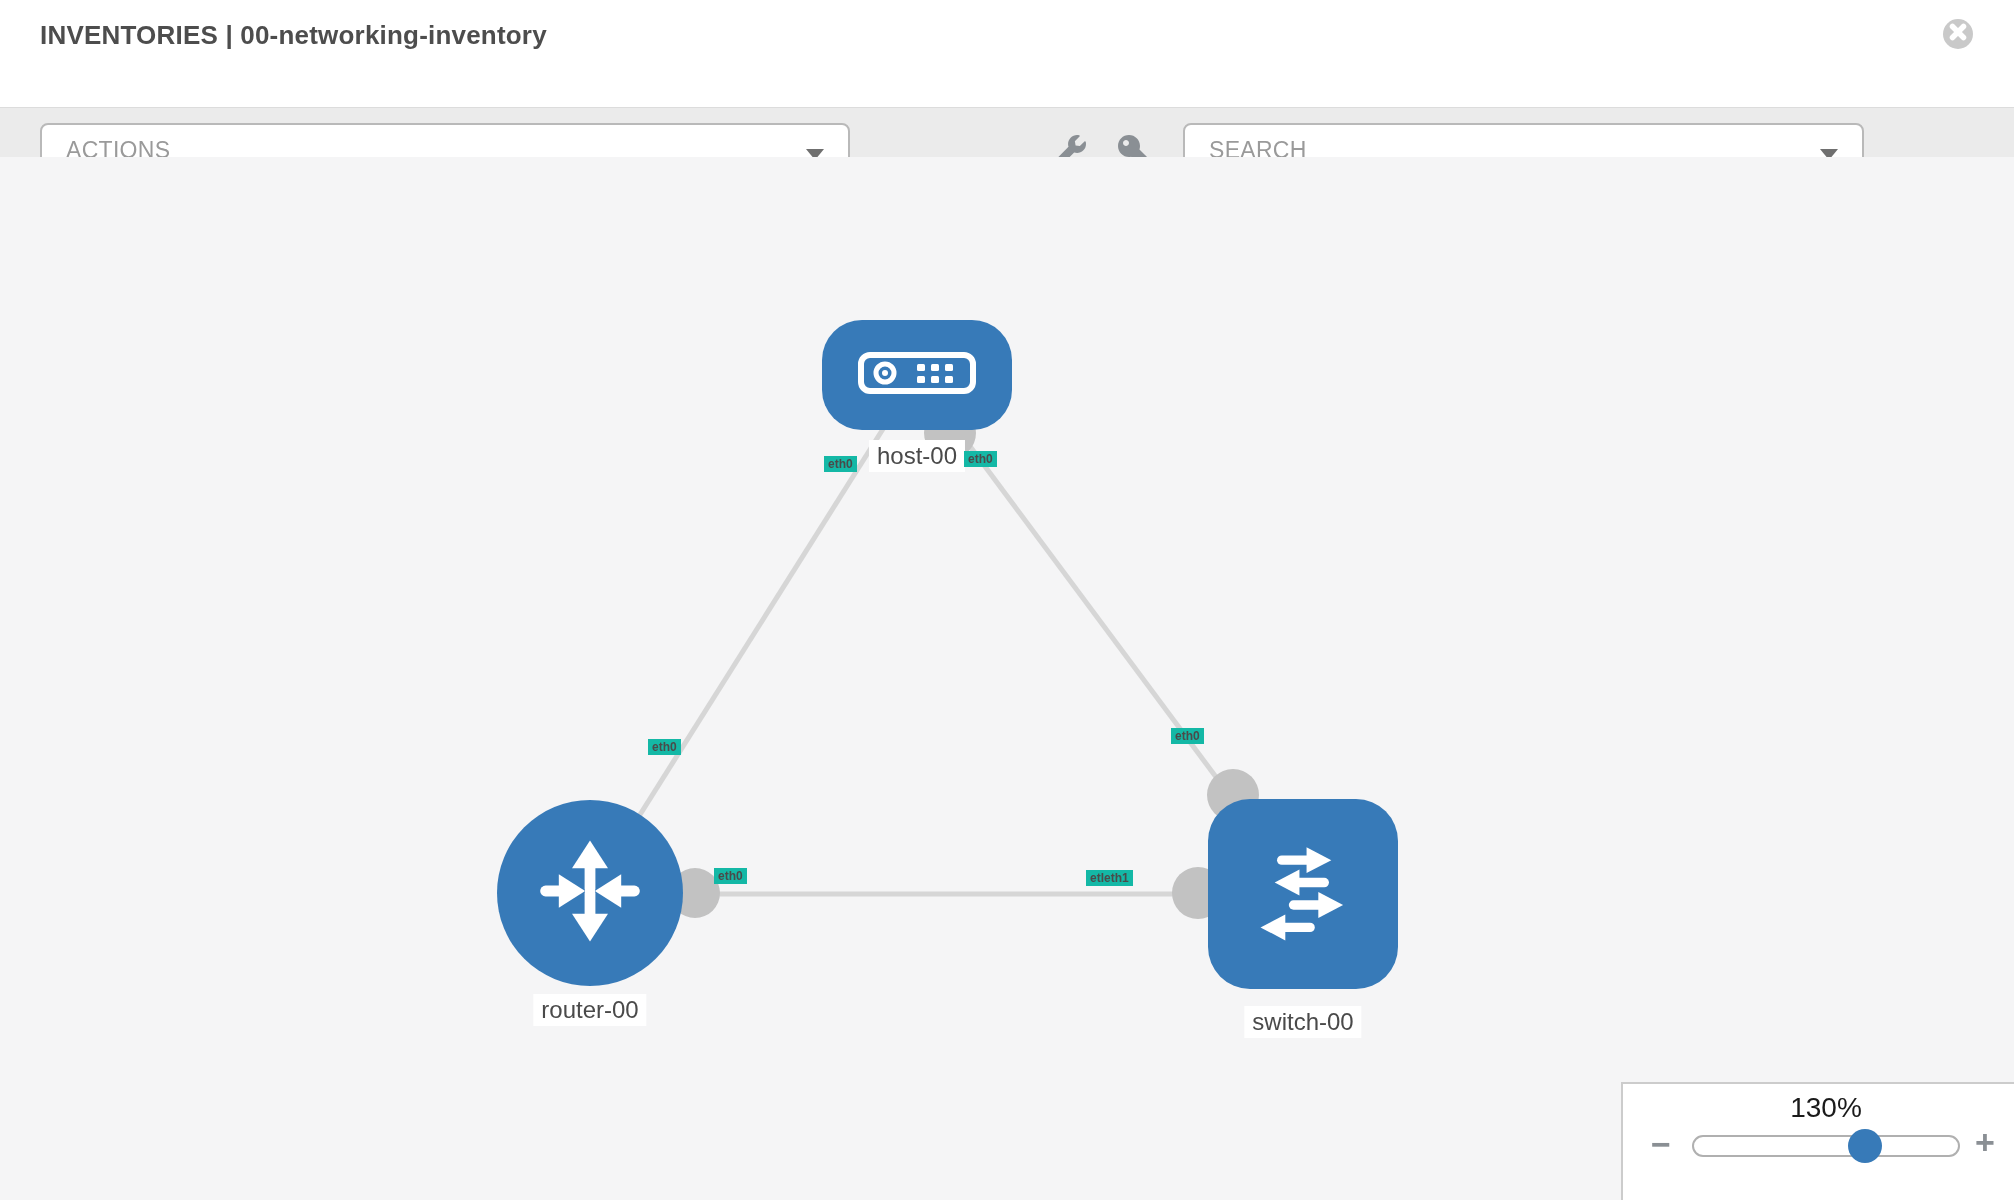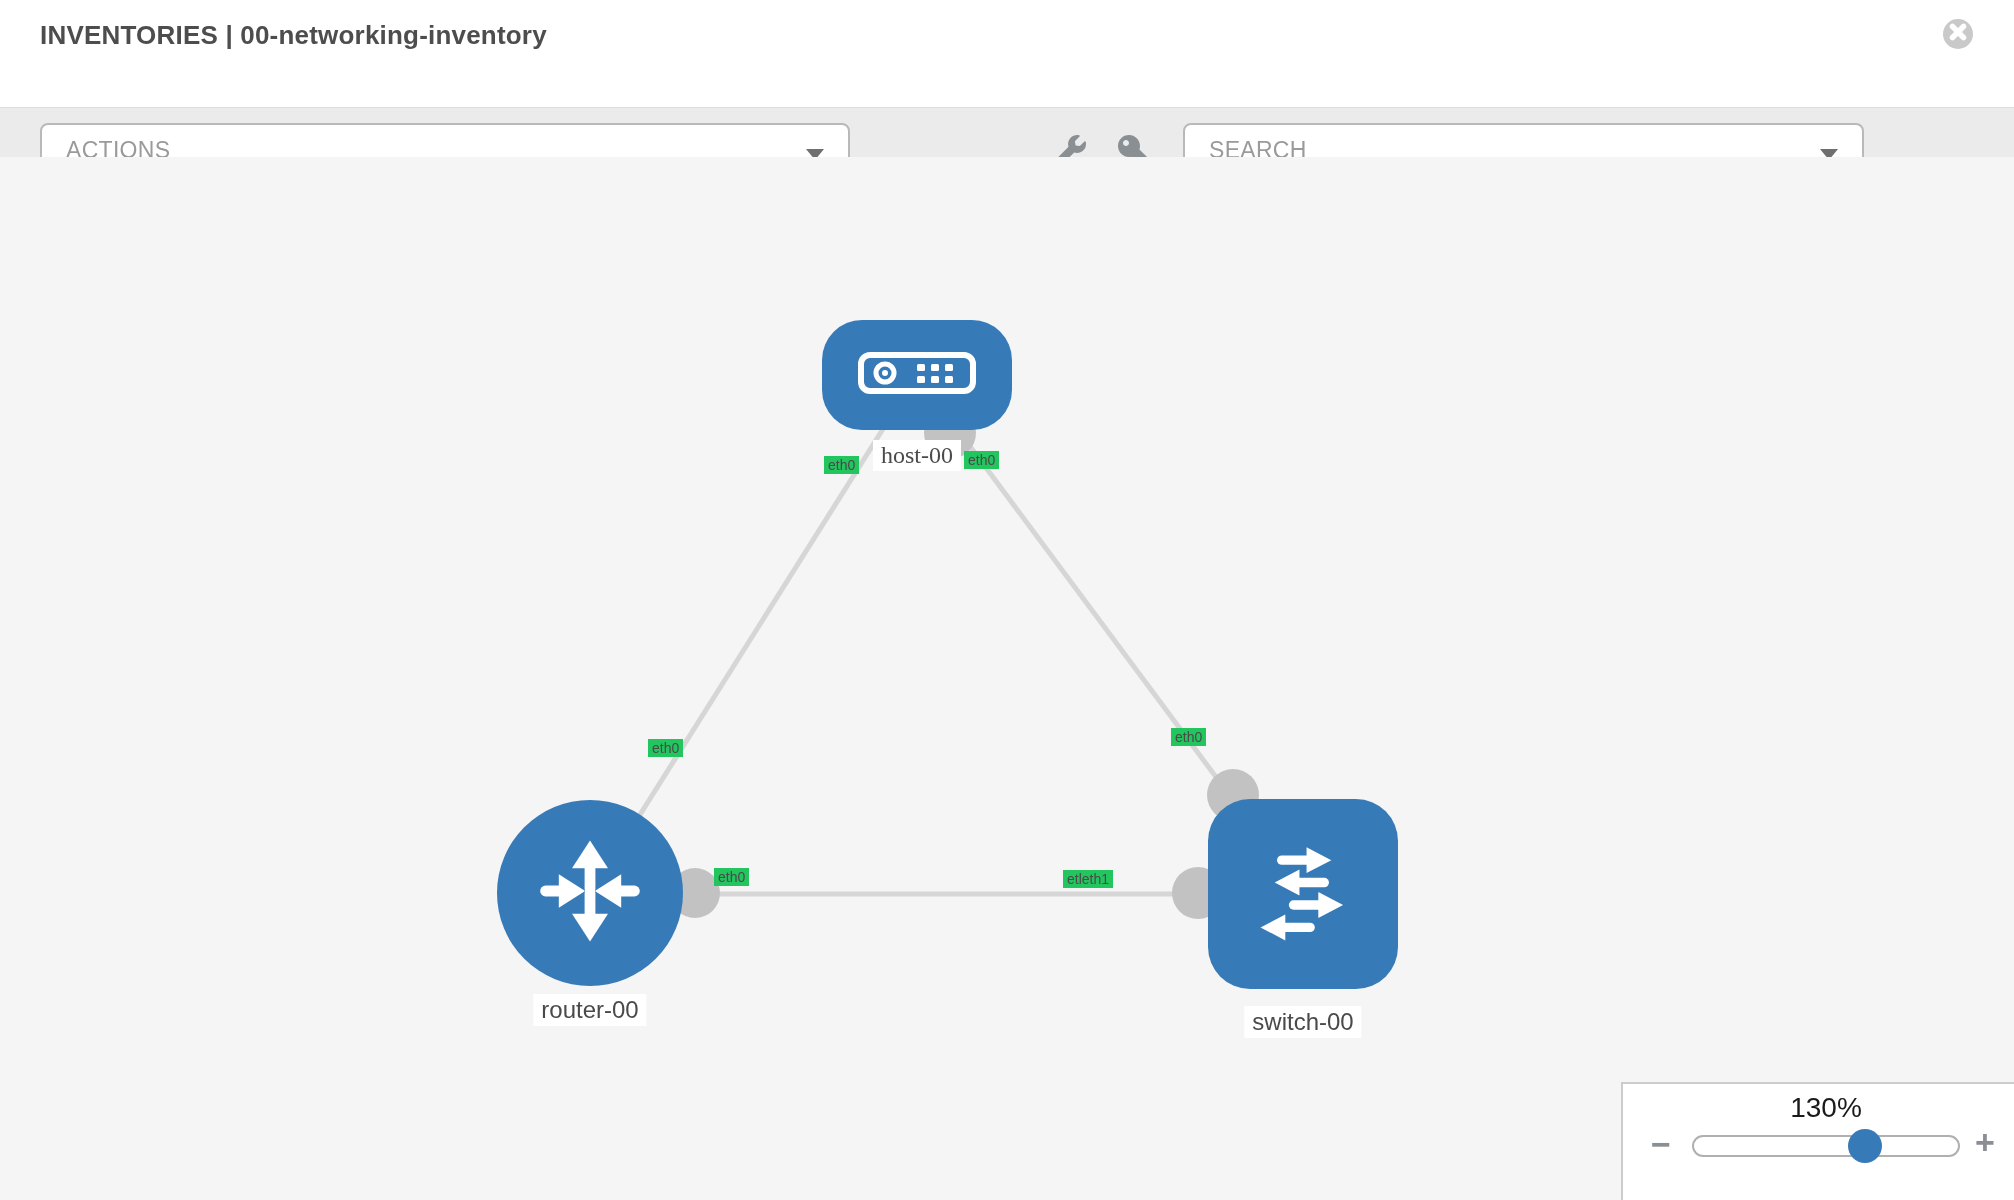--- a/index.html
+++ b/index.html
@@ -38,32 +38,32 @@
   .iface-dot { fill:#c2c2c2; }
 
   .node { position:absolute; background:#377ab8; display:flex; align-items:center;
     justify-content:center; cursor:pointer; z-index:2; }
   .node-host { left:822px; top:163px; width:190px; height:110px; border-radius:40px; }
   .node-router { left:497px; top:643px; width:186px; height:186px; border-radius:50%; }
   .node-switch { left:1208px; top:642px; width:190px; height:190px; border-radius:42px; }
 
   .node-label { position:absolute; background:#ffffff; color:#4a4a4a; font-size:24px;
     padding:2px 8px; white-space:nowrap; z-index:3; transform:translateX(-50%); }
-  .lbl-host { left:917px; top:283px;font-family:Liberation Serif, serif; }
+  .lbl-host { left:917px; top:283px; }
   .lbl-router { left:590px; top:837px; }
   .lbl-switch { left:1303px; top:837px;margin-top:12px; }
 
-  .iface-label { position:absolute; background:#22c55e; color:#4a4a4a; font-size:14px;
-    padding:1px 4px; white-space:nowrap; z-index:3; }
+  .iface-label { position:absolute; background:#14b8a6; color:#4a4a4a; font-size:12px;
+    padding:1px 4px; white-space:nowrap; z-index:3;font-weight:bold; }
   .if-host-left { left:824px; top:299px; }
   .if-host-right { left:964px; top:294px; }
   .if-router-top { left:648px; top:582px; }
   .if-switch-top { left:1171px; top:571px; }
   .if-router-right { left:714px; top:711px; }
-  .if-switch-left { left:1063px; top:713px; }
+  .if-switch-left { left:1086px; top:713px; }
 
   
   .zoom-panel { position:absolute; left:1621px; top:1082px; width:393px; height:118px;
     background:#ffffff; border:2px solid #cccccc; border-right:none; border-bottom:none; z-index:5; }
   .zoom-pct { position:absolute; left:69px; top:8px; width:268px; text-align:center;
     font-size:28px; color:#1a1a1a; }
   .zoom-btn { position:absolute; font-size:34px; font-weight:700; color:#8a8f94;
     cursor:pointer; line-height:30px; }
   .zoom-minus { left:28px; top:45px; }
   .zoom-plus { left:352px; top:43px; }

